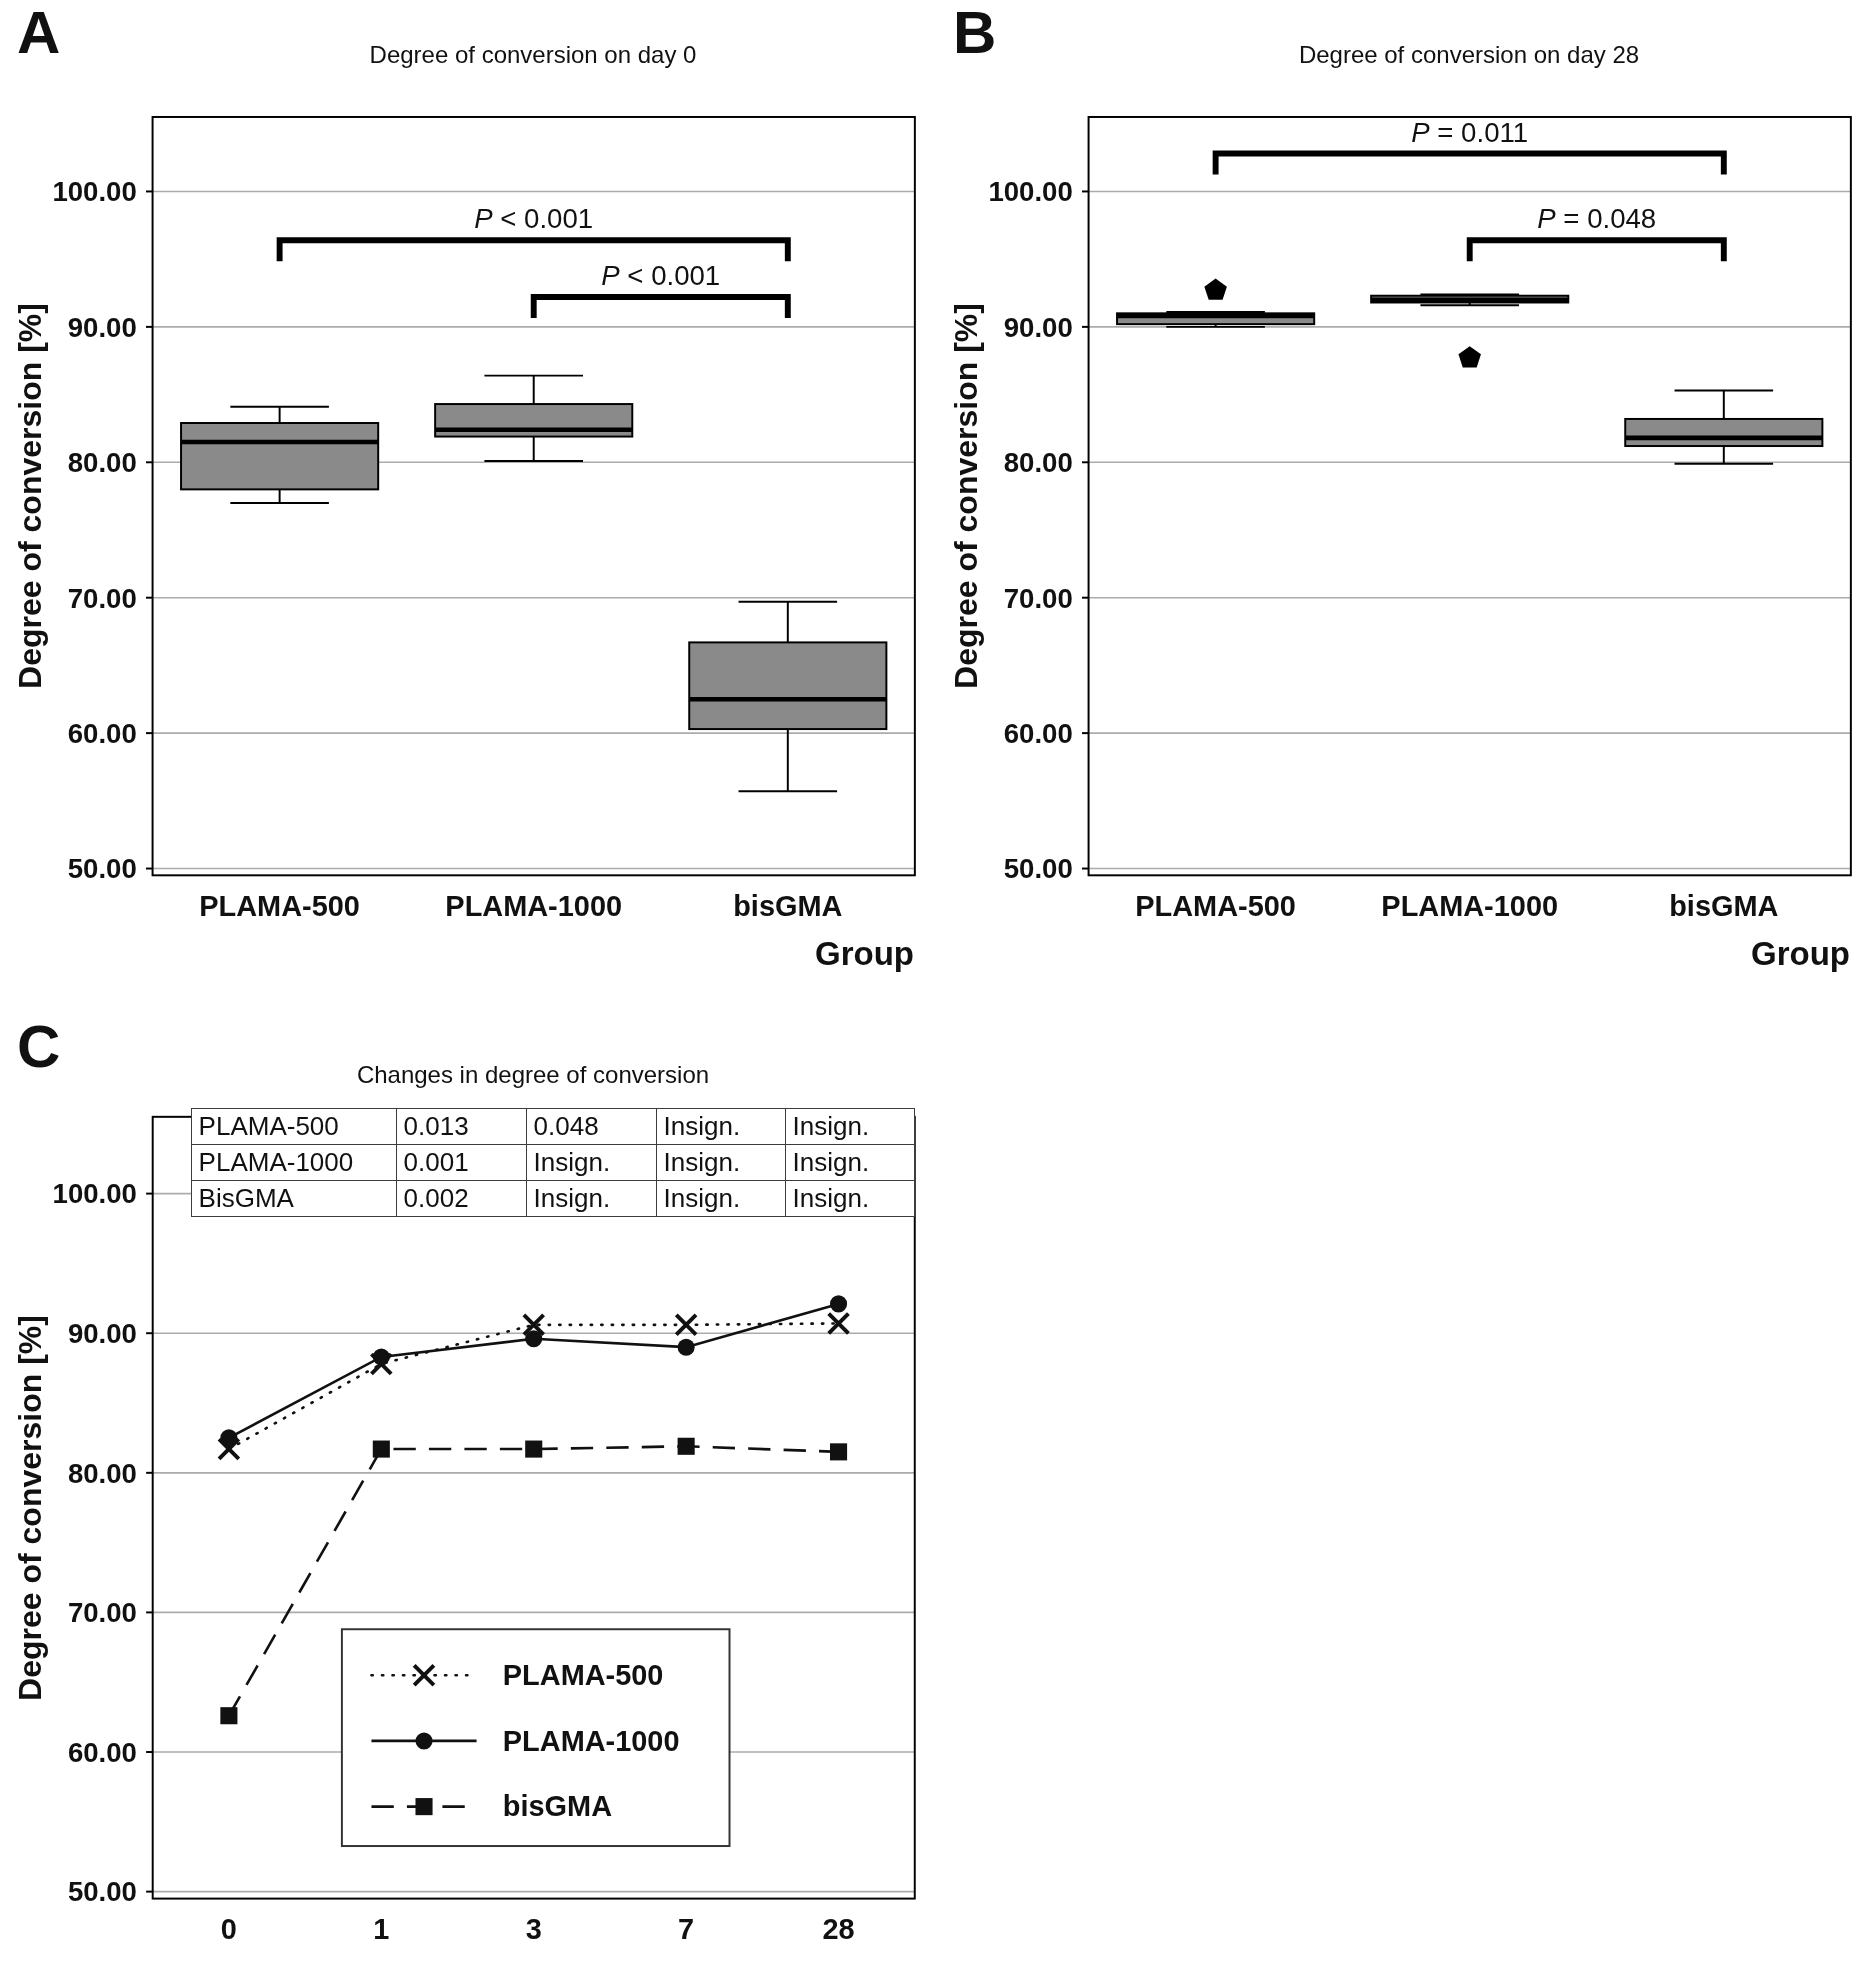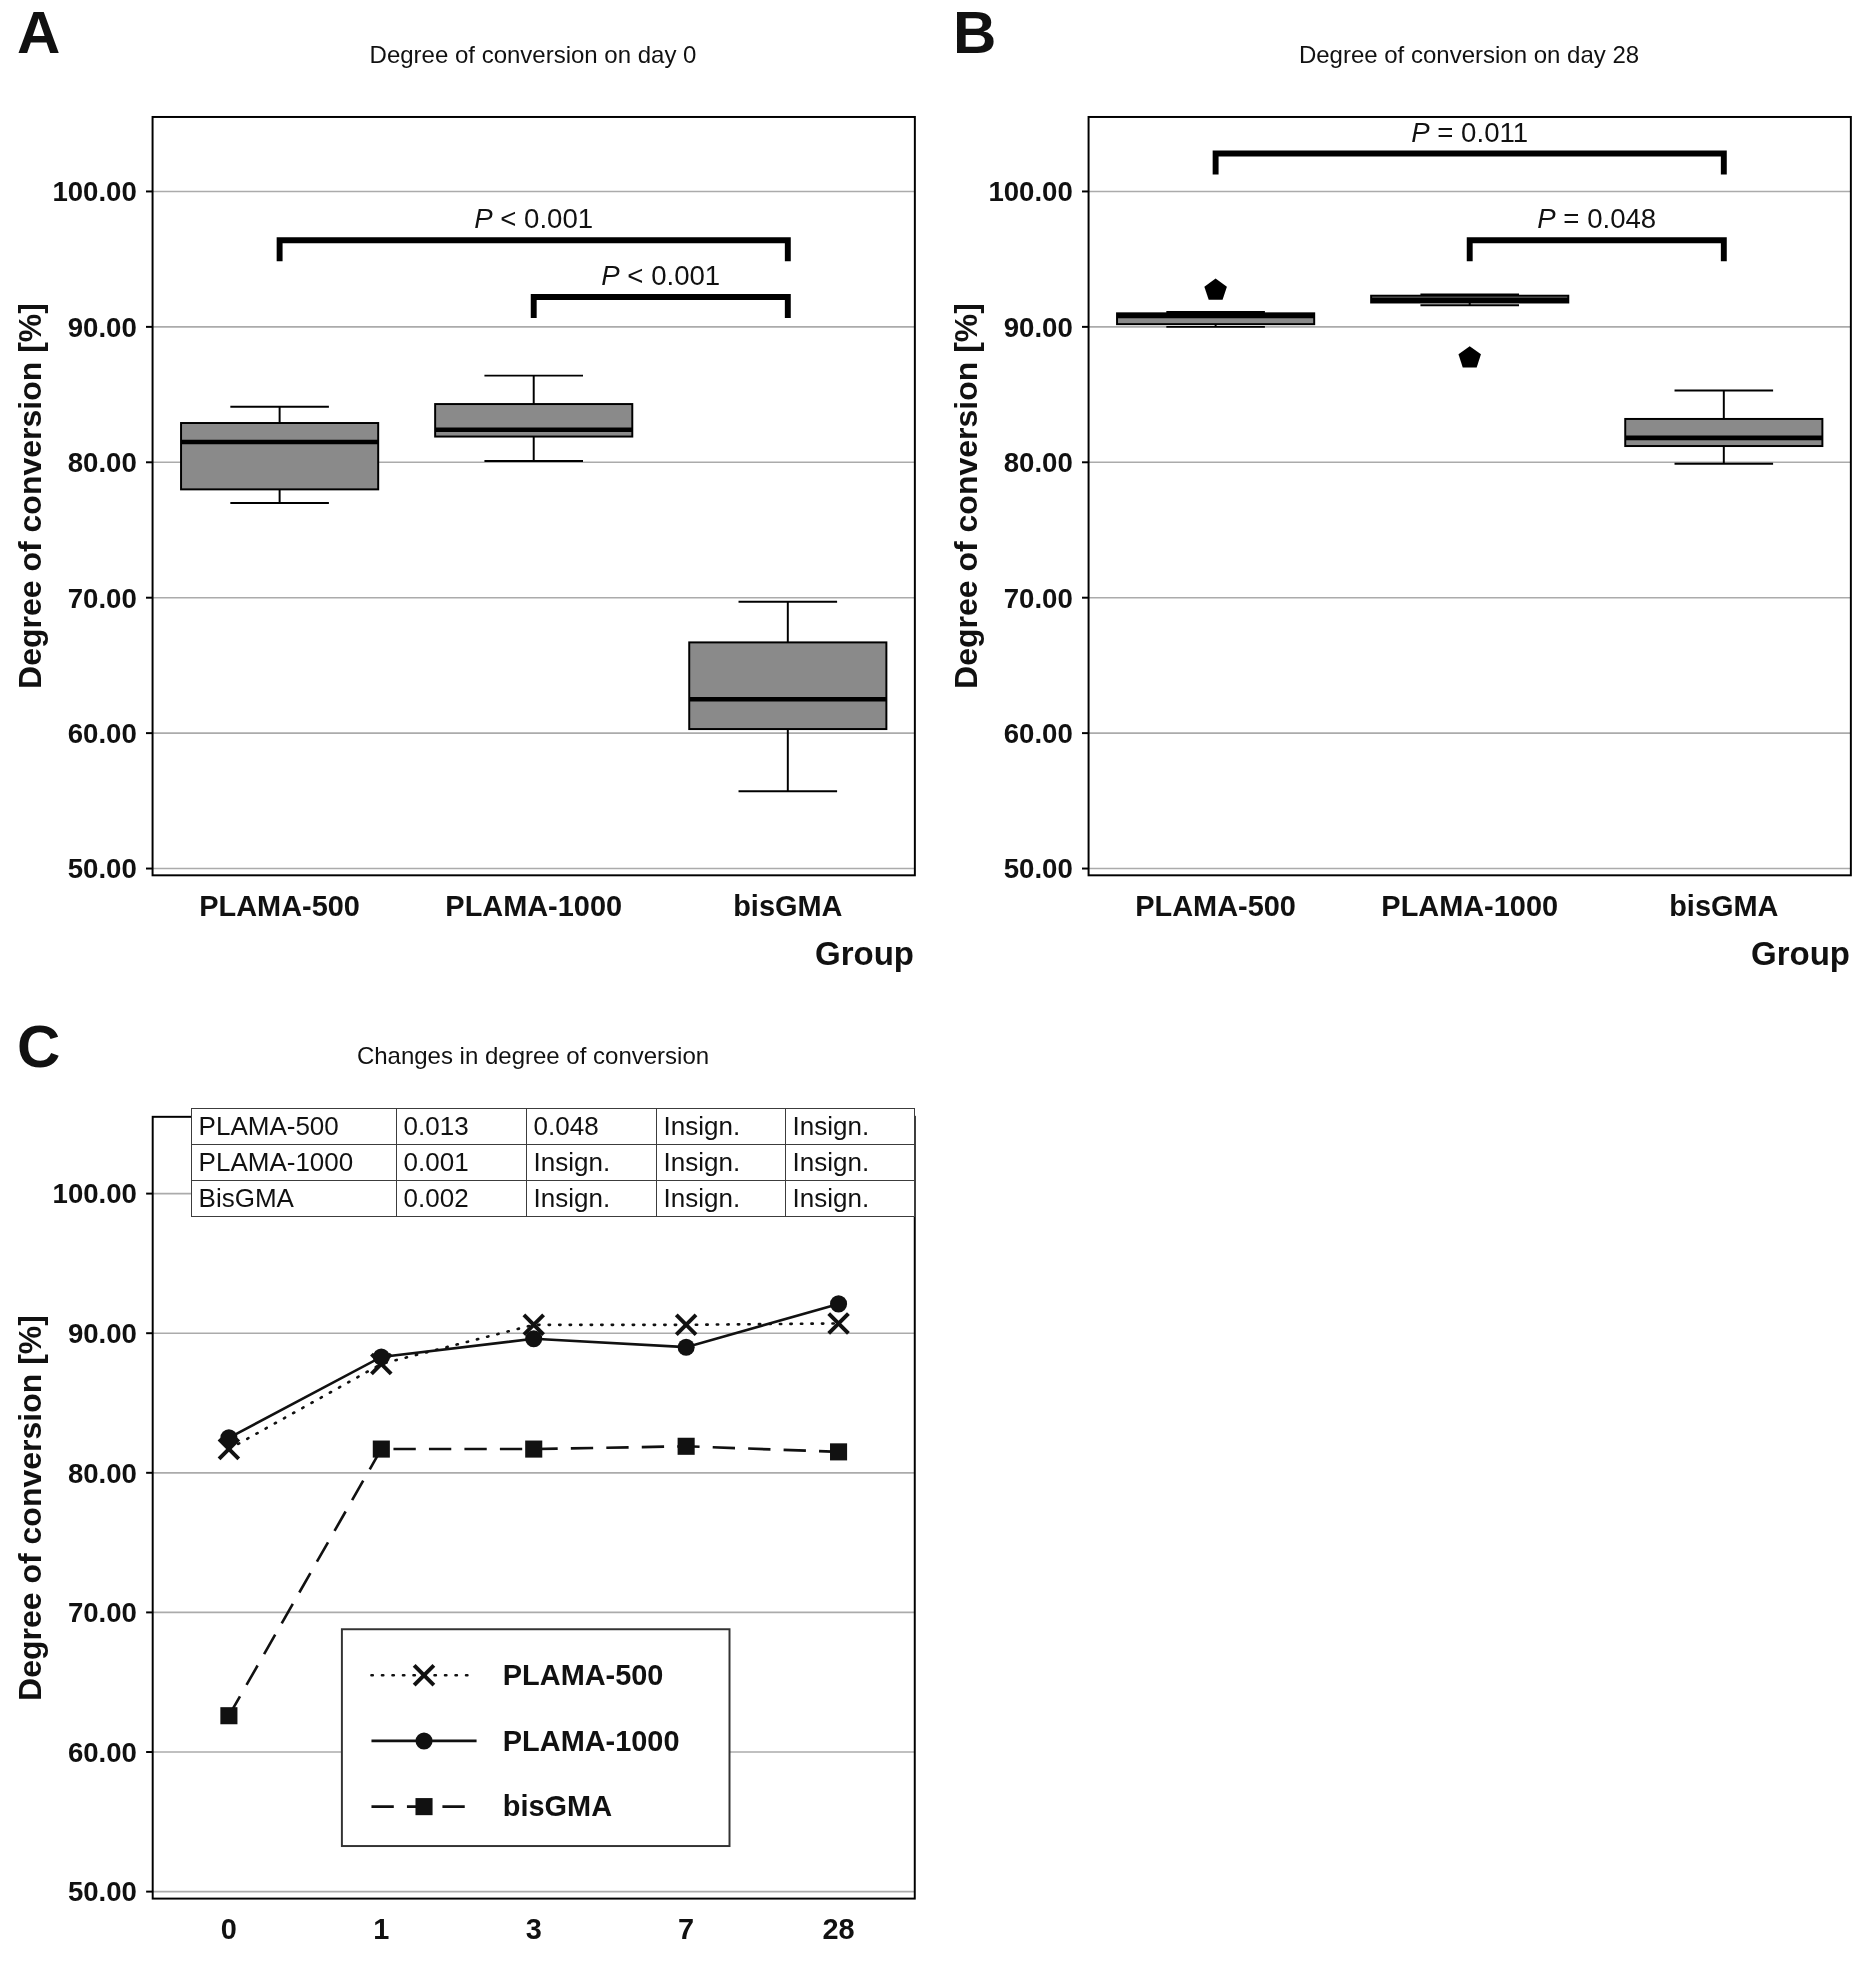--- a/index.html
+++ b/index.html
@@ -117,21 +117,21 @@
         <text x="1198.6666666666665" y="1394" font-size="44" font-weight="bold" text-anchor="middle">bisGMA</text>
         <path d="M 425.33333333333337 265.63928571428573 L 425.33333333333337 233.63928571428573 L 1198.6666666666665 233.63928571428573 L 1198.6666666666665 265.63928571428573" fill="none" stroke="#000" stroke-width="9"></path>
         <text x="812" y="215.63928571428573" text-anchor="middle" font-size="42"><tspan font-style="italic">P</tspan><tspan> = 0.011</tspan></text>
         <path d="M 812 397.52499999999986 L 812 365.52499999999986 L 1198.6666666666665 365.52499999999986 L 1198.6666666666665 397.52499999999986" fill="none" stroke="#000" stroke-width="9"></path>
         <text x="1005.3333333333333" y="347.52499999999986" text-anchor="middle" font-size="42"><tspan font-style="italic">P</tspan><tspan> = 0.048</tspan></text>
       </svg>
   </section>
 
   <section class="panel" style="left:0;top:992px;width:986px;height:992px;">
     <div class="letter" style="top:25px;">C</div>
-    <div class="title" style="top:26px;">Changes in degree of conversion</div>
+    <div class="title" style="top:45px;">Changes in degree of conversion</div>
     <div class="ylab" style="left:30px;top:516px;">Degree of conversion [%]</div>
     <svg id="chart-2" width="986" height="992" viewBox="0 0 1500 1510">
         <line x1="232" y1="1369.375" x2="1392" y2="1369.375" stroke="#ababab" stroke-width="2.5"></line>
         <line x1="232" y1="1156.875" x2="1392" y2="1156.875" stroke="#ababab" stroke-width="2.5"></line>
         <line x1="232" y1="944.375" x2="1392" y2="944.375" stroke="#ababab" stroke-width="2.5"></line>
         <line x1="232" y1="731.875" x2="1392" y2="731.875" stroke="#ababab" stroke-width="2.5"></line>
         <line x1="232" y1="519.375" x2="1392" y2="519.375" stroke="#ababab" stroke-width="2.5"></line>
         <line x1="232" y1="306.875" x2="1392" y2="306.875" stroke="#ababab" stroke-width="2.5"></line>
         <rect x="232" y="190" width="1160" height="1190" fill="none" stroke="#000" stroke-width="3"></rect>
         <line x1="222" y1="1369.375" x2="232" y2="1369.375" stroke="#000" stroke-width="3"></line>

